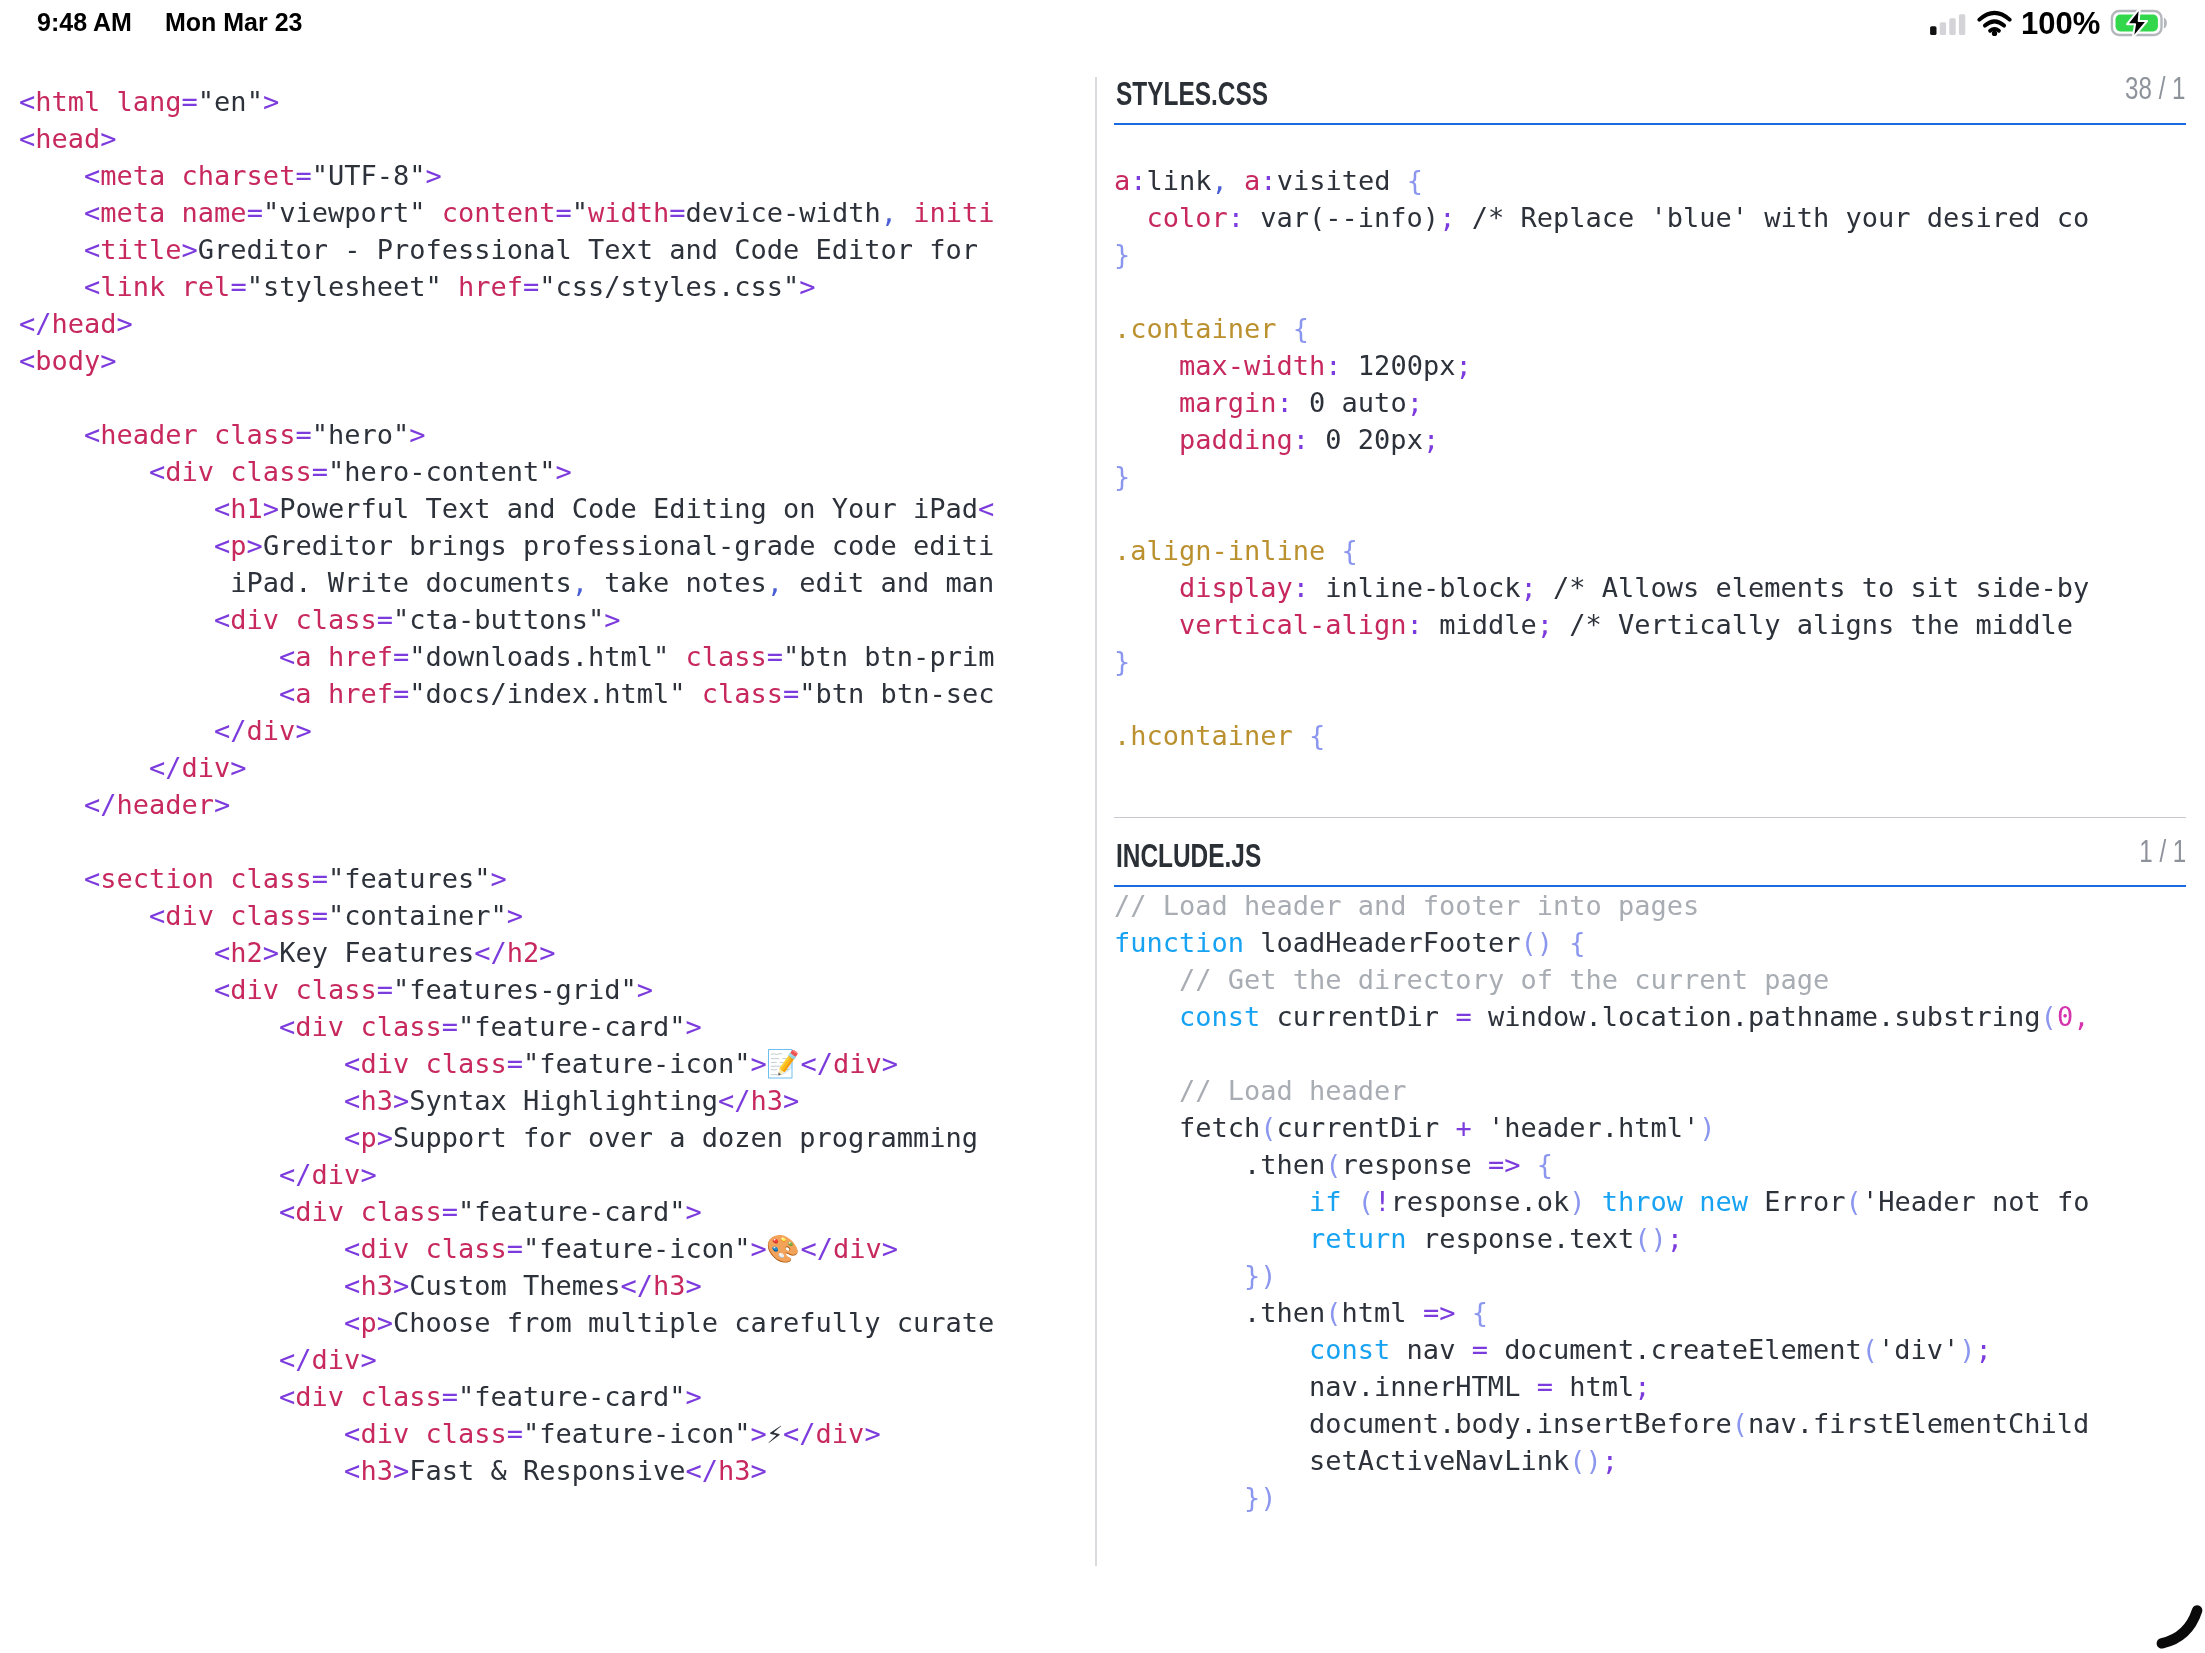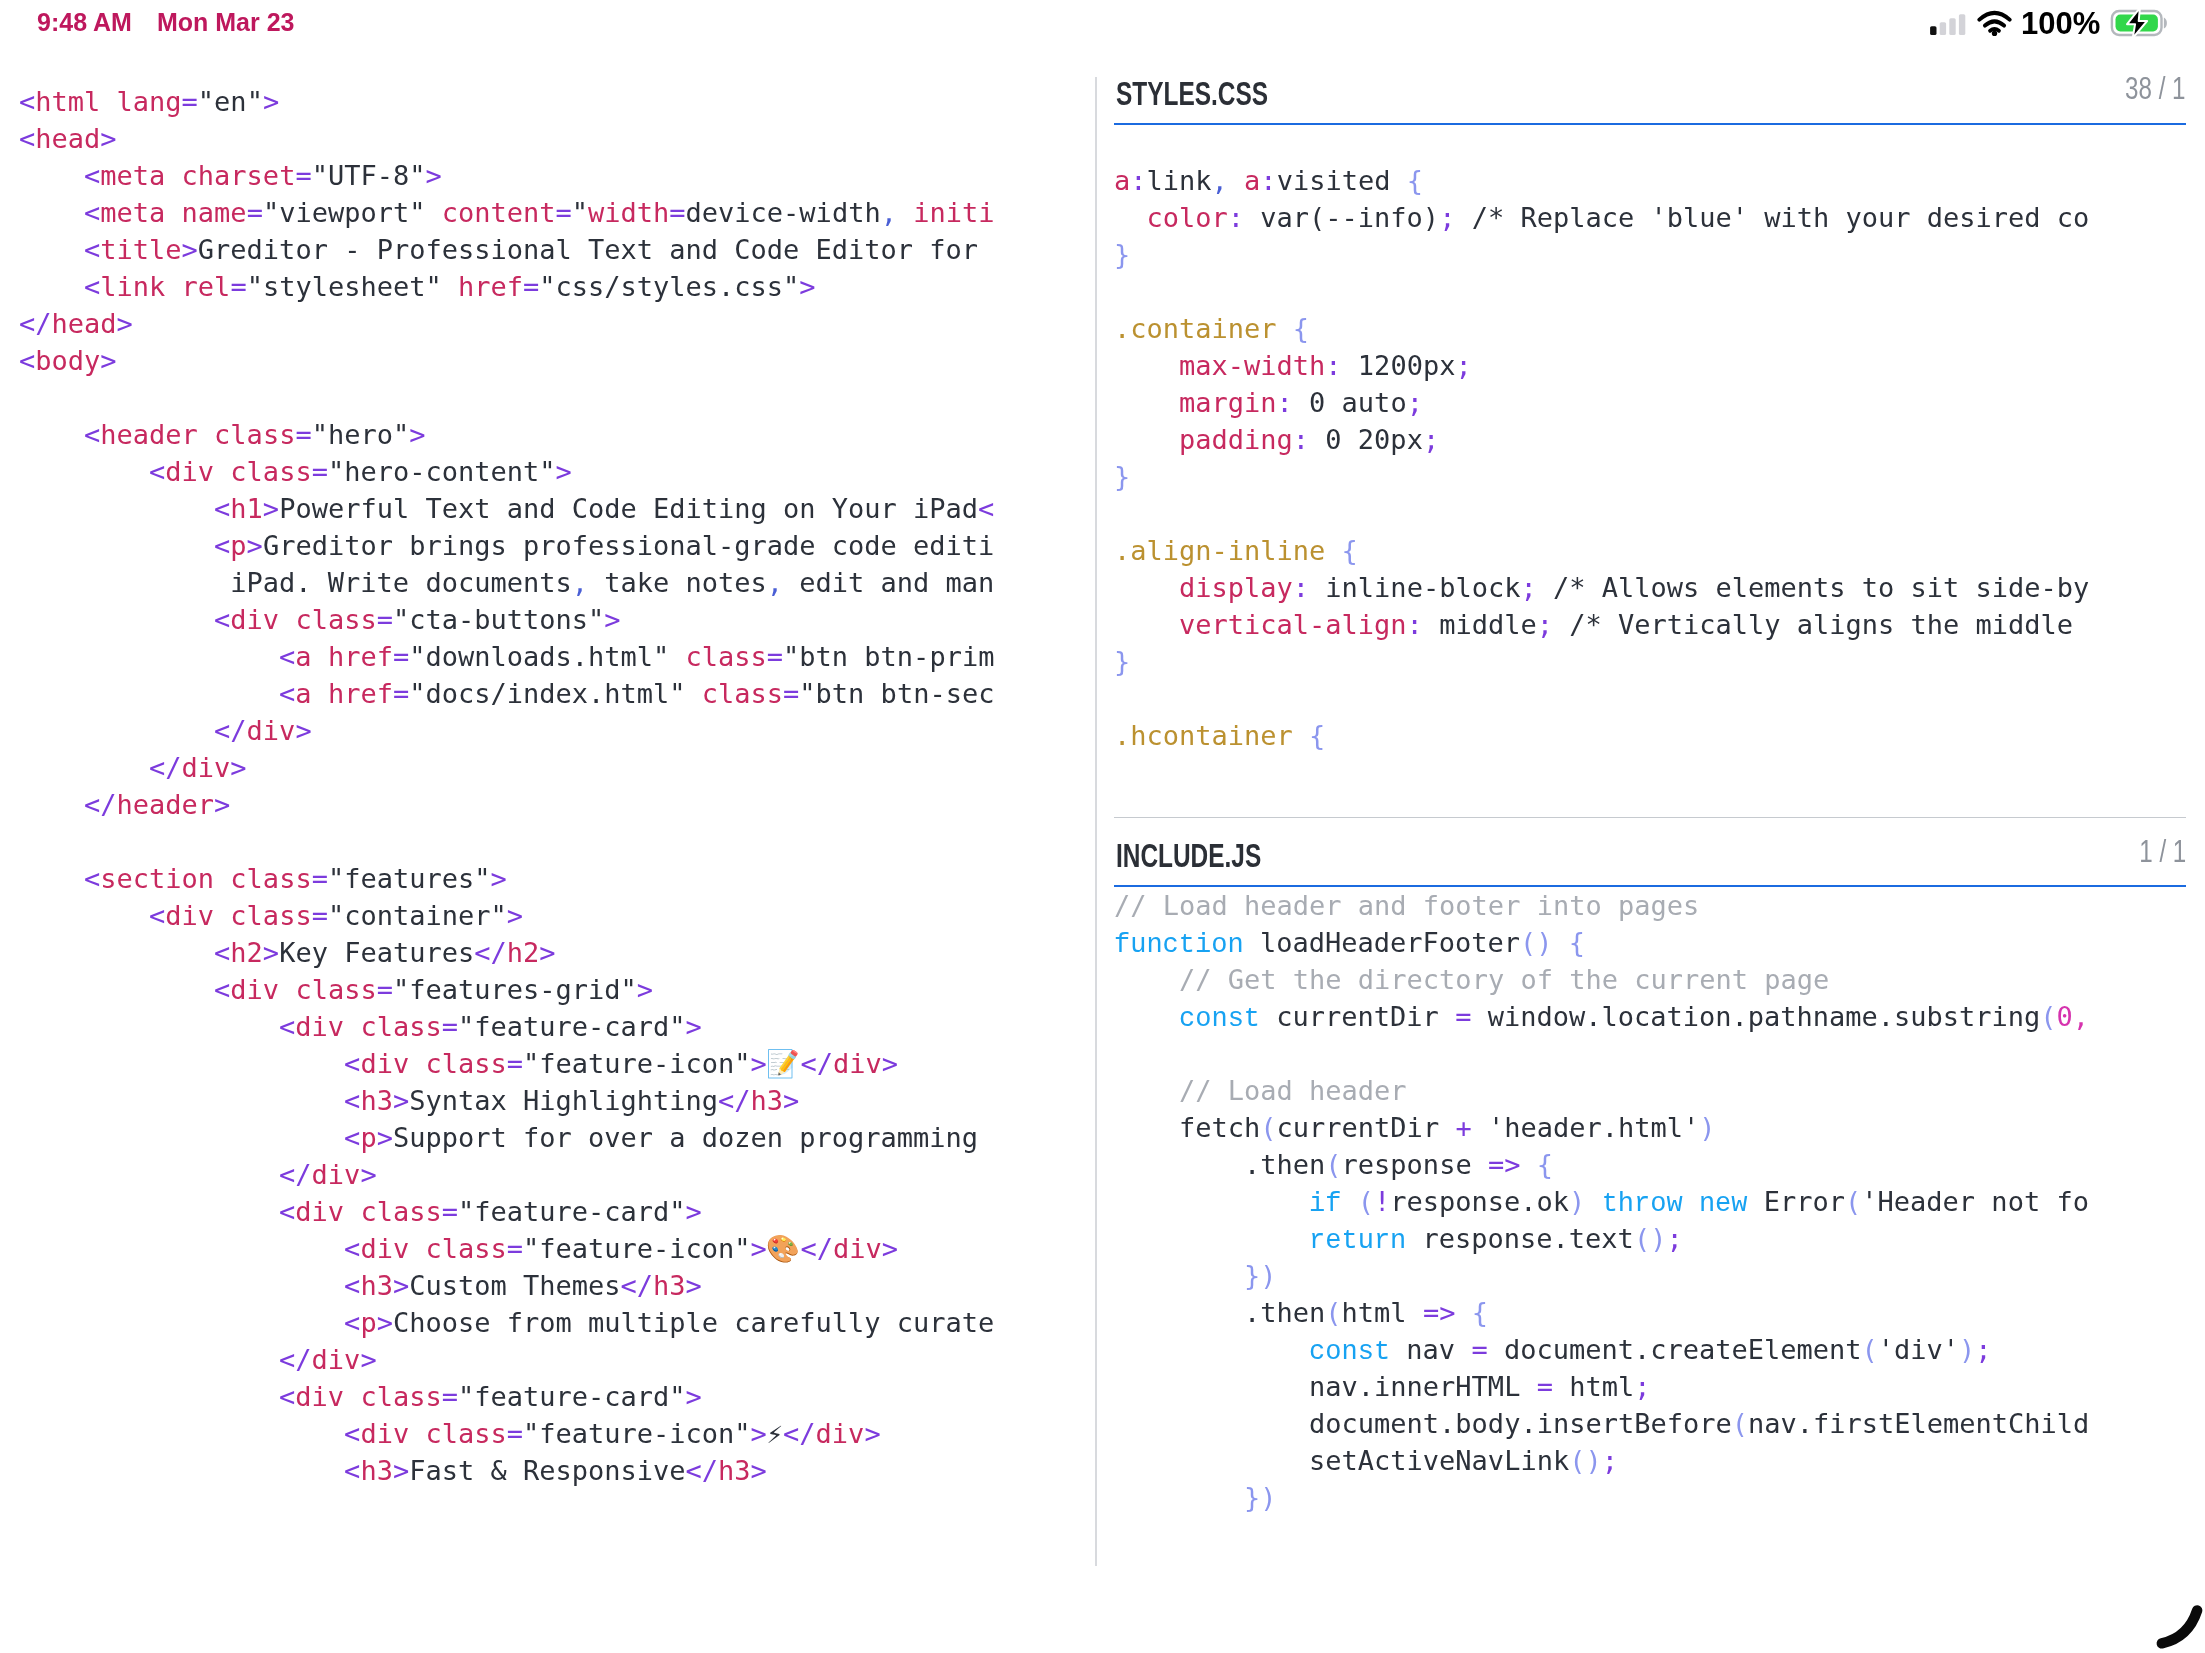--- a/index.html
+++ b/index.html
@@ -2,22 +2,22 @@
 <html style="--c-t: #c7295f; --c-p: #7c3bdd; --c-b: #8b96ee; --c-d: #2c313a; --c-g: #bb9130; --c-k: #17a2f2; --c-c: #a8acb3; --c-m: #d633ae; --c-u: #4a5fd5; --c-rule: #1b6be0;font-size:13px"><head>
 <meta charset="utf-8">
 <style>
   * { margin:0; padding:0; box-sizing:border-box; }
   html,body { width:2205px; height:1654px; background:#ffffff; overflow:hidden;
     font-family:"Liberation Sans", sans-serif; }
   .page { position:relative; width:2205px; height:1654px; background:#fff; }
 
   
   .statusbar { position:absolute; top:0; left:0; right:0; height:45px; }
-  .sb-left { position:absolute; left:37px; top:8px; display:flex; gap:25px;
-    font-size:25px; font-weight:600; color:#be185d; }
+  .sb-left { position:absolute; left:37px; top:8px; display:flex; gap:33px;
+    font-size:25px; font-weight:600; color:#000000; }
   .sb-right { position:absolute; right:32px; top:6.4px; display:flex; align-items:center; gap:9.6px; }
   .sb-pct { font-size:31px; font-weight:600; color:#000; }
 
   
   .panel { position:absolute; }
   .p-left  { left:19px;  top:61px; width:1064px; }
   .p-right { left:1114px; top:61px; width:1072px; }
   .phead { position:relative; height:64px; border-bottom:2.4px solid var(--c-rule); }
   .ptitle { position:absolute; left:1.6px; top:14.4px; display:inline-block;
     font-size:33px; font-weight:700; color:#2b2f36; letter-spacing:0px;
@@ -41,21 +41,21 @@
 
   .vdivider { position:absolute; left:1095px; top:77px; width:1.6px; height:1489px;
     background:#d8dade; }
 
   
   .tk-t { color:var(--c-t); }
   .tk-p { color:var(--c-p); }
   .tk-b { color:var(--c-b); }
   .tk-d { color:var(--c-d); }
   .tk-g { color:var(--c-g); }
-  .tk-k { color:var(--c-k);font-family:Liberation Mono, monospace; }
+  .tk-k { color:var(--c-k); }
   .tk-c { color:var(--c-c); }
   .tk-m { color:var(--c-m); }
   .tk-u { color:var(--c-u); }
 
   .scribble { position:absolute; left:2108px; top:1563px; }
 </style>
 </head>
 <body>
 
 <div class="page">

